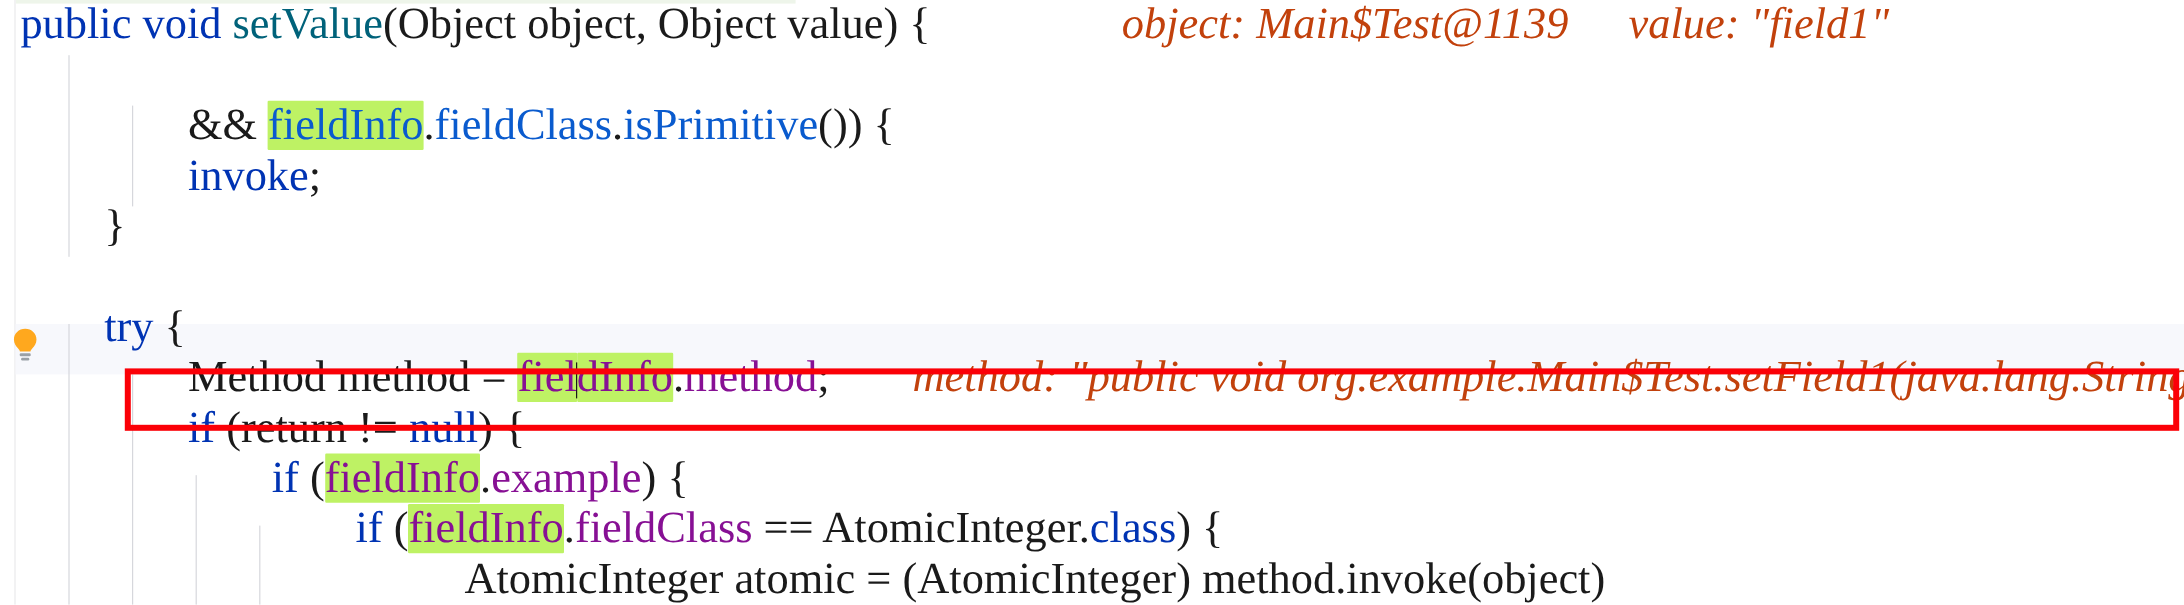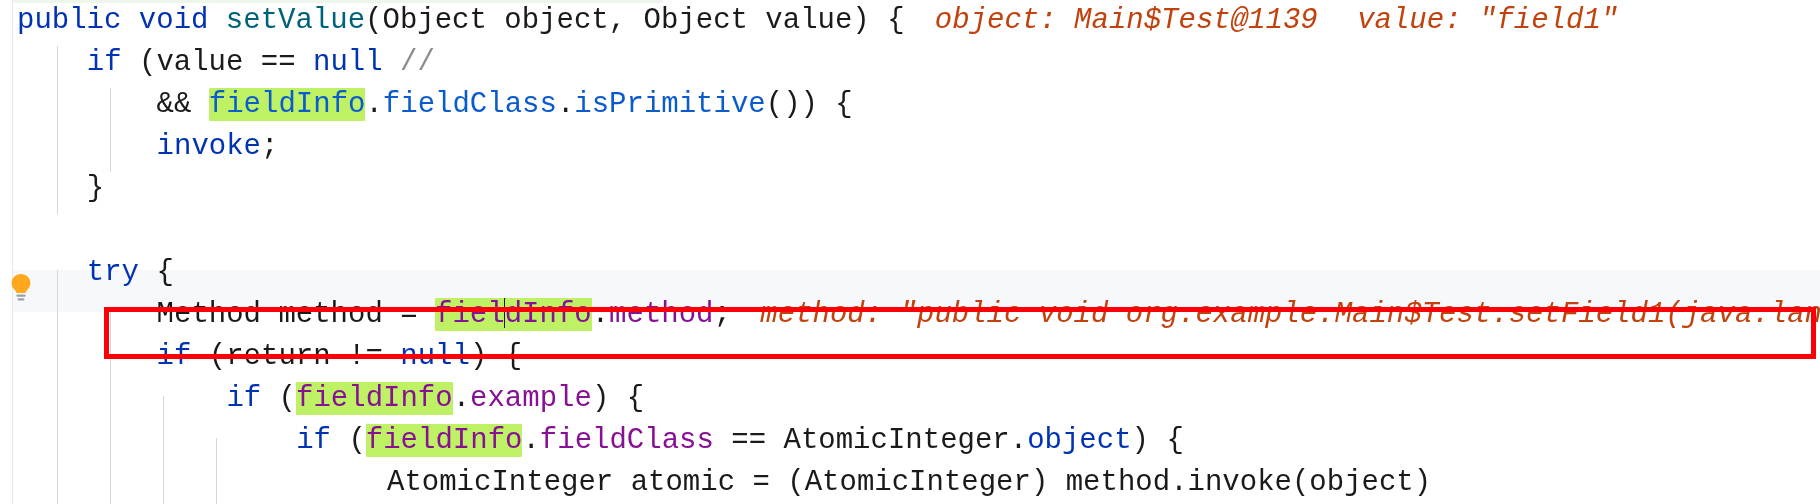--- a/index.html
+++ b/index.html
@@ -42,22 +42,22 @@
     height: 504px;
   }
 
   .line {
     position: absolute;
     left: 0;
     width: 1820px;
     height: 42px;
     line-height: 42px;
     white-space: pre;
-    font-size: 29px;
-    font-family: Liberation Mono, monospace;
+    font-size: 37px;
+    font-family: Liberation Serif, serif;
     letter-spacing: 0px;
   }
 
   .line .txt {
     position: absolute;
     left: 0;
     top: 0;
     white-space: pre;
   }
 
@@ -140,30 +140,29 @@
 
   <div class="indent-guide" style="left:57px;  top:46px;  height:168px;"></div>
   <div class="indent-guide" style="left:57px;  top:270px; height:234px;"></div>
   <div class="indent-guide" style="left:110px; top:88px;  height:84px;"></div>
   <div class="indent-guide" style="left:110px; top:312px; height:192px;"></div>
   <div class="indent-guide" style="left:163px; top:396px; height:108px;"></div>
   <div class="indent-guide" style="left:216px; top:438px; height:66px;"></div>
 
   <div class="code-area">
       <div class="line" style="top: 0px;"><span class="txt" style="left: 17px;"><span class="kw">public</span><span class="plain"> </span><span class="kw">void</span><span class="plain"> </span><span class="method-decl">setValue</span><span class="plain">(Object object, Object value) {</span></span><span class="txt hint" style="left: 934.87px;">object: Main$Test@1139</span><span class="txt hint" style="left: 1357.16px;">value: "field1"</span></div>
-      <div class="line" style="top: 42px;"><span class="txt" style="left: 86.8px;"><span class="kw">if</span><span class="plain"> (value == </span><span class="kw">null</span><span class="plain"> </span><span class="comment">//</span></span></div>
       <div class="line" style="top: 84px;"><span class="txt" style="left: 156.6px;"><span class="plain">&amp;&amp; </span><span class="field hl-ident">fieldInfo</span><span class="plain">.</span><span class="field">fieldClass</span><span class="plain">.</span><span class="field">isPrimitive</span><span class="plain">()) {</span></span></div>
       <div class="line" style="top: 126px;"><span class="txt" style="left: 156.6px;"><span class="kw">invoke</span><span class="plain">;</span></span></div>
       <div class="line" style="top: 168px;"><span class="txt" style="left: 86.8px;"><span class="plain">}</span></span></div>
       <div class="line" style="top: 210px;"><span class="txt" style="left: 17px;"></span></div>
       <div class="line" style="top: 252px;"><span class="txt" style="left: 86.8px; text-align: center;"><span class="kw">try</span><span class="plain"> {</span></span></div>
       <div class="line" style="top: 294px;"><span class="txt" style="left: 156.6px;"><span class="plain">Method method = </span><span class="purple hl-ident">fiel</span><span class="caret"></span><span class="purple hl-ident">dInfo</span><span class="plain">.</span><span class="purple">method</span><span class="plain">;</span></span><span class="txt hint" style="left: 760.37px;">method: "public void org.example.Main$Test.setField1(java.lang.String)"</span></div>
       <div class="line" style="top: 336px;"><span class="txt" style="left: 156.6px;"><span class="kw">if</span><span class="plain"> (return != </span><span class="kw">null</span><span class="plain">) {</span></span></div>
       <div class="line" style="top: 378px;"><span class="txt" style="left: 226.4px;"><span class="kw">if</span><span class="plain"> (</span><span class="purple hl-ident">fieldInfo</span><span class="plain">.</span><span class="purple">example</span><span class="plain">) {</span></span></div>
-      <div class="line" style="top: 420px;"><span class="txt" style="left: 296.2px;"><span class="kw">if</span><span class="plain"> (</span><span class="purple hl-ident">fieldInfo</span><span class="plain">.</span><span class="purple">fieldClass</span><span class="plain"> == AtomicInteger.</span><span class="kw">object</span><span class="plain">) {</span></span></div>
+      <div class="line" style="top: 420px;"><span class="txt" style="left: 296.2px;"><span class="kw">if</span><span class="plain"> (</span><span class="purple hl-ident">fieldInfo</span><span class="plain">.</span><span class="purple">fieldClass</span><span class="plain"> == AtomicInteger.</span><span class="kw">class</span><span class="plain">) {</span></span></div>
       <div class="line" style="top: 462px;"><span class="txt" style="left: 366px; margin-left: 21px;"><span class="plain">AtomicInteger atomic = (AtomicInteger) method.invoke(object)</span></span></div>
     </div>
 
   <div class="bulb" style="left:8px; top:272px;">
     <svg width="26" height="30" viewBox="0 0 26 30" xmlns="http://www.w3.org/2000/svg">
       <path d="M13 2 C7.6 2 3.6 6 3.6 11 c0 3.3 1.7 5.4 3.2 7.1 c0.9 1 1.6 1.9 1.8 2.9 h8.8 c0.2-1 0.9-1.9 1.8-2.9 c1.5-1.7 3.2-3.8 3.2-7.1 C22.4 6 18.4 2 13 2 Z" fill="#ffa81e"></path>
       <rect x="8.4" y="22.4" width="9.2" height="2.4" rx="1" fill="#9aa0a6"></rect>
       <rect x="9.6" y="26.2" width="6.8" height="2.2" rx="1" fill="#9aa0a6"></rect>
     </svg>
   </div>

